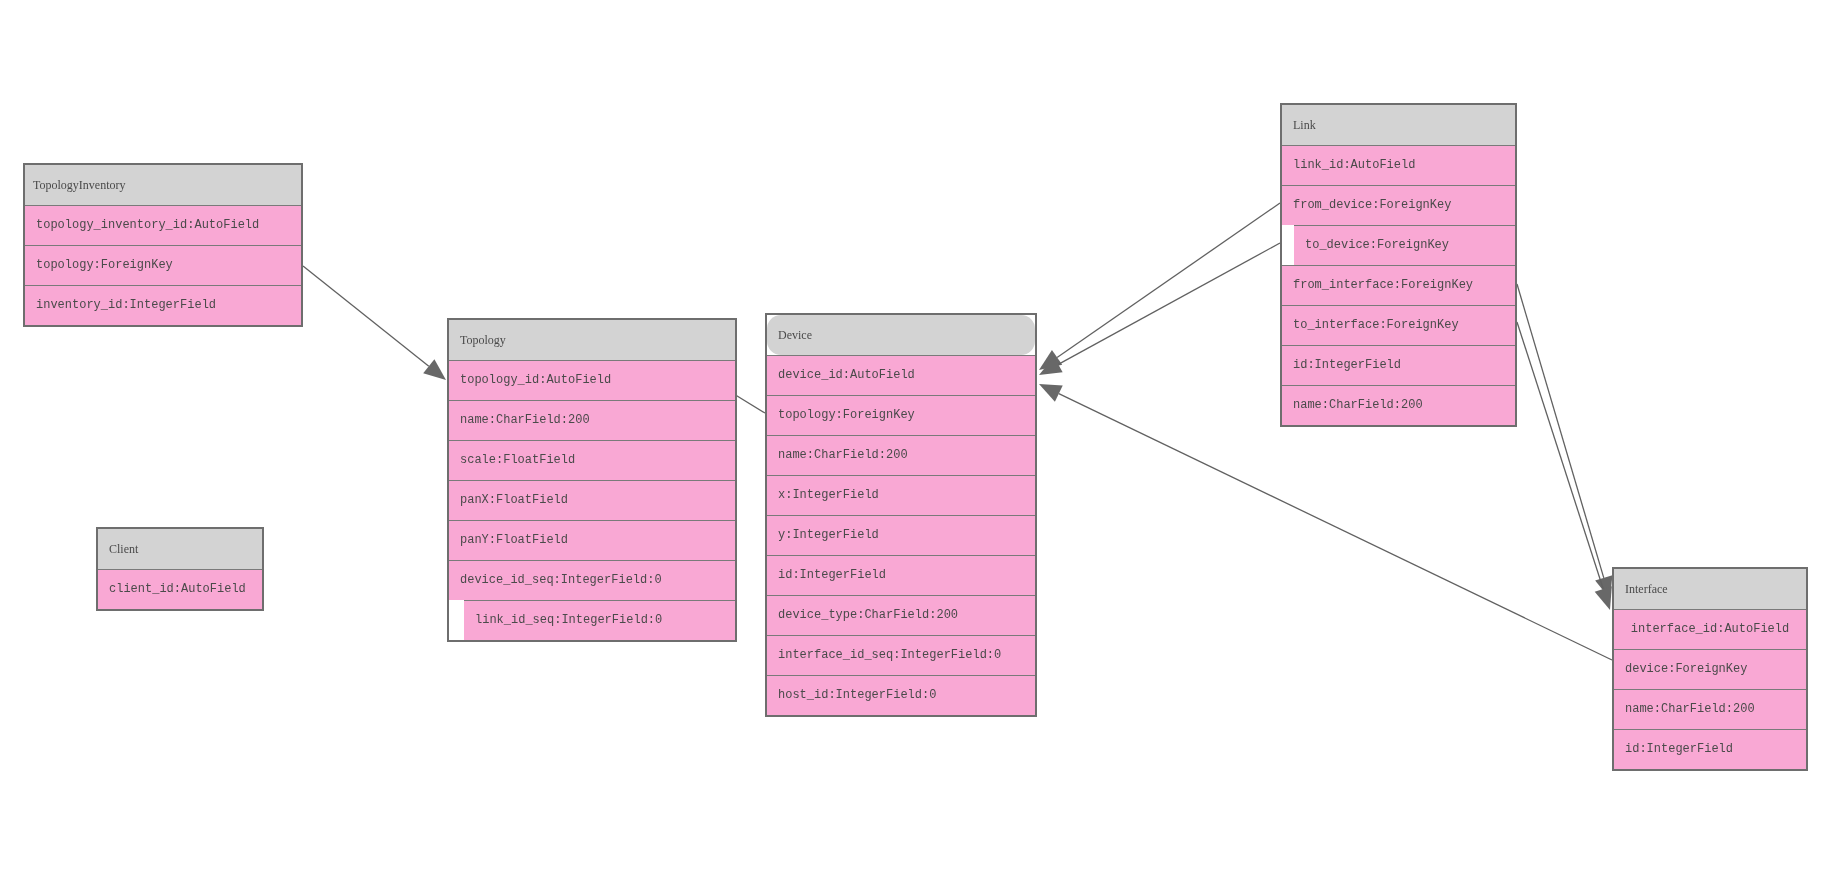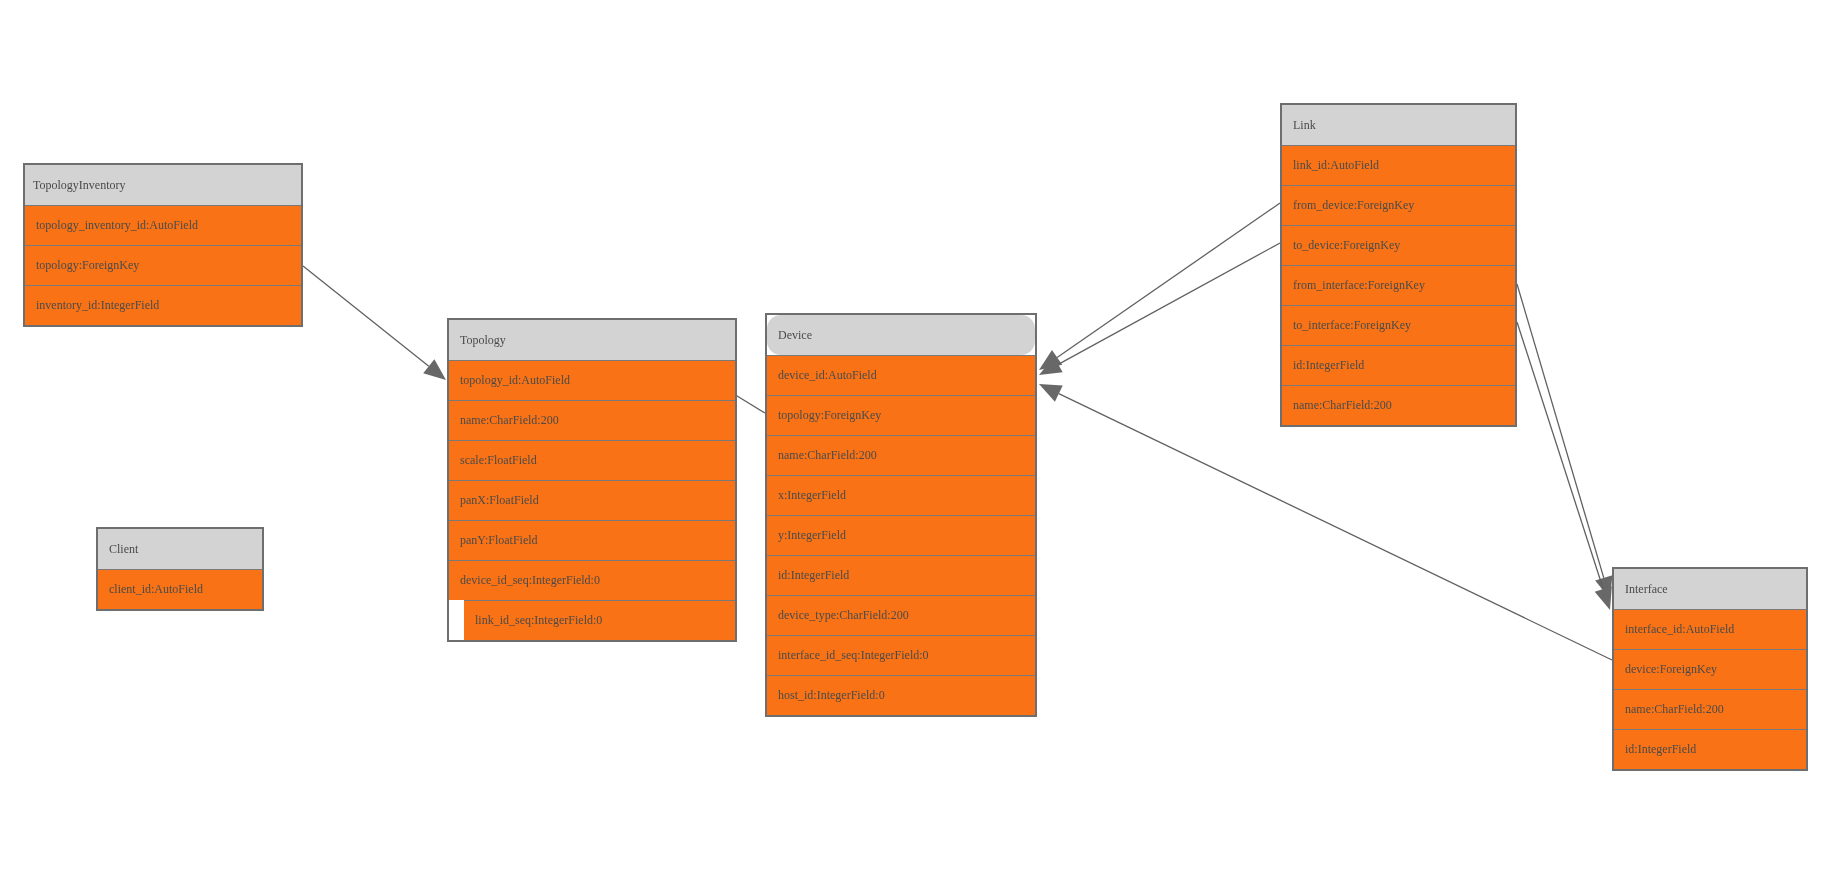--- a/index.html
+++ b/index.html
@@ -37,24 +37,25 @@
     background: #d3d3d3;
     white-space: nowrap;
     overflow: hidden;
     box-sizing: border-box;
   }
   .entity-row {
     height: 40px;
     line-height: 38px;
     padding: 0 11px;
     border-top: 1.5px solid #7a7a7a;
-    background: #f97316;
+    background: #f9a8d4;
     white-space: nowrap;
     overflow: hidden;
     box-sizing: border-box;
+    font-family: Liberation Mono, monospace;
   }
 </style>
 </head>
 <body>
 
 <div class="canvas">
   <svg id="edge-layer" xmlns="http://www.w3.org/2000/svg" viewBox="0 0 1824 874">
       <line x1="303" y1="266" x2="428.79743853970183" y2="366.28606988479726" stroke="#616161" stroke-width="1.3"></line>
       <polygon points="446,380 423.1871944016643,373.3234813912829 434.40768267773933,359.24865837831163" fill="#686868"></polygon>
       <line x1="765" y1="413" x2="714.2976017582954" y2="382.06122868519367" stroke="#616161" stroke-width="1.3"></line>
@@ -100,27 +101,27 @@
         <div class="entity-row" style="border-top-color: rgb(122, 122, 122);">y:IntegerField</div>
         <div class="entity-row" style="border-top-color: rgb(122, 122, 122);">id:IntegerField</div>
         <div class="entity-row" style="border-top-color: rgb(122, 122, 122);">device_type:CharField:200</div>
         <div class="entity-row" style="border-top-color: rgb(122, 122, 122);">interface_id_seq:IntegerField:0</div>
         <div class="entity-row" style="border-top-color: rgb(122, 122, 122);">host_id:IntegerField:0</div>
       </div>
       <div class="entity" style="left: 1280px; top: 103px; width: 237px; border-color: rgb(110, 110, 110); color: rgb(74, 74, 74);">
         <div class="entity-header" style="background: rgb(211, 211, 211);">Link</div>
         <div class="entity-row" style="border-top-color: rgb(122, 122, 122);">link_id:AutoField</div>
         <div class="entity-row" style="border-top-color: rgb(122, 122, 122);">from_device:ForeignKey</div>
-        <div class="entity-row" style="border-top-color: rgb(122, 122, 122);">to_device:ForeignKey</div>
+        <div class="entity-row" style="border-top-color: rgb(122, 122, 122); margin-left: 12px;">to_device:ForeignKey</div>
         <div class="entity-row" style="border-top-color: rgb(122, 122, 122);">from_interface:ForeignKey</div>
         <div class="entity-row" style="border-top-color: rgb(122, 122, 122);">to_interface:ForeignKey</div>
         <div class="entity-row" style="border-top-color: rgb(122, 122, 122);">id:IntegerField</div>
         <div class="entity-row" style="border-top-color: rgb(122, 122, 122);">name:CharField:200</div>
       </div>
       <div class="entity" style="left: 1612px; top: 567px; width: 196px; border-color: rgb(110, 110, 110); color: rgb(74, 74, 74);">
         <div class="entity-header" style="background: rgb(211, 211, 211);">Interface</div>
-        <div class="entity-row" style="border-top-color: rgb(122, 122, 122);">interface_id:AutoField</div>
+        <div class="entity-row" style="border-top-color: rgb(122, 122, 122); text-align: center;">interface_id:AutoField</div>
         <div class="entity-row" style="border-top-color: rgb(122, 122, 122);">device:ForeignKey</div>
         <div class="entity-row" style="border-top-color: rgb(122, 122, 122);">name:CharField:200</div>
         <div class="entity-row" style="border-top-color: rgb(122, 122, 122);">id:IntegerField</div>
       </div>
     </div>
 </div>
 
 </body></html>

